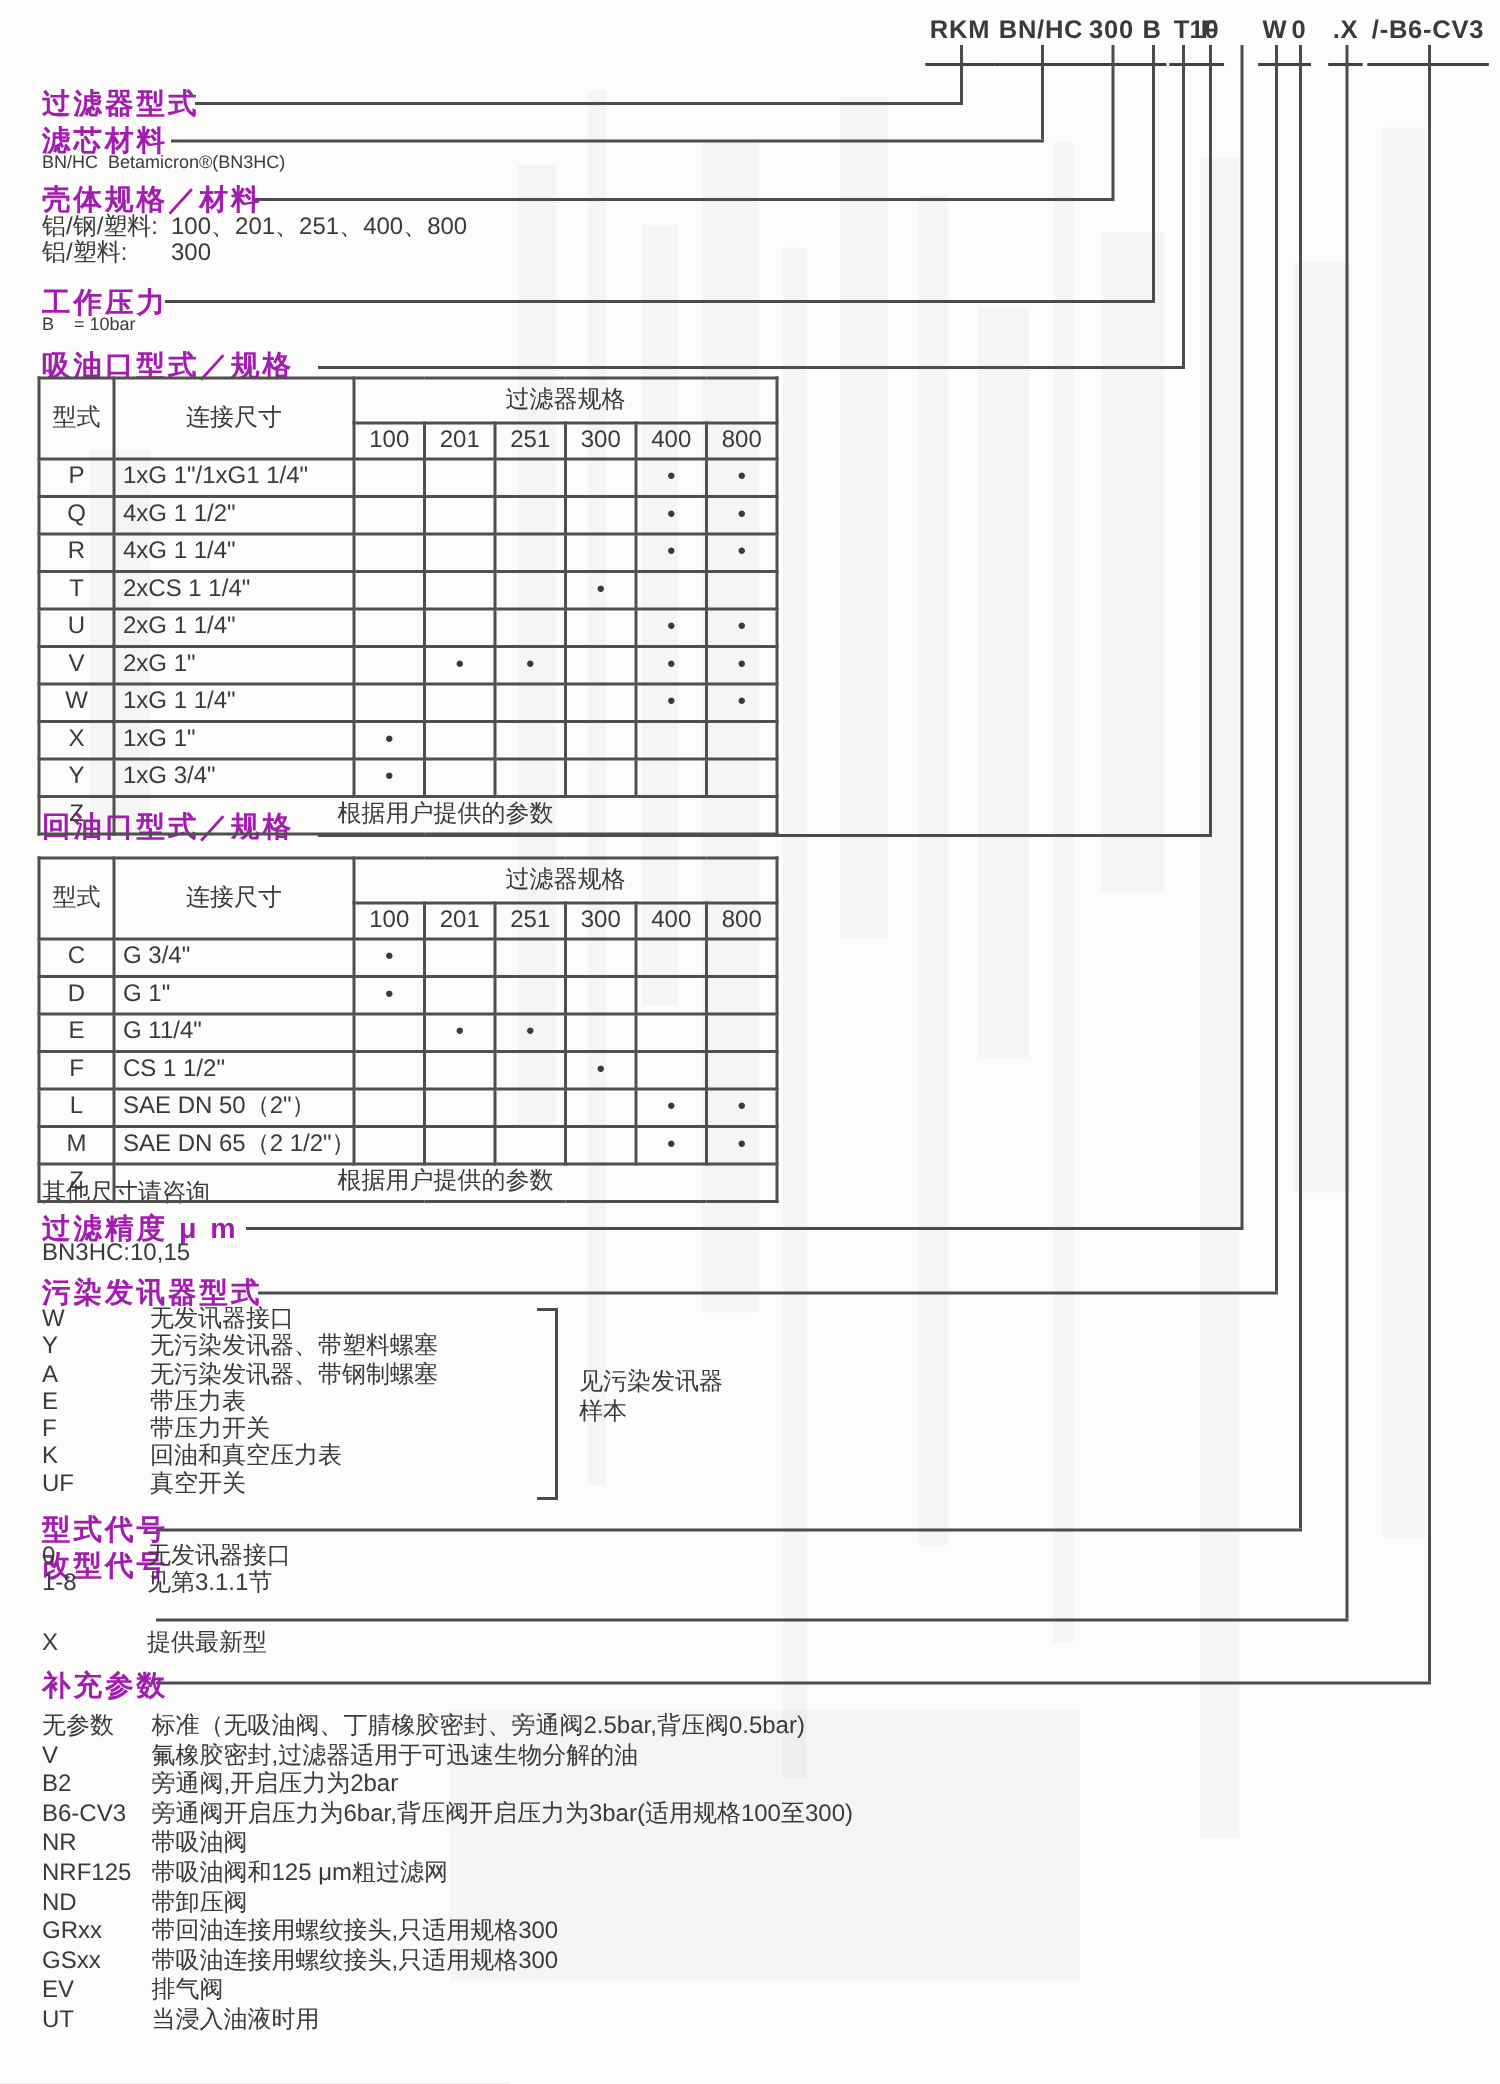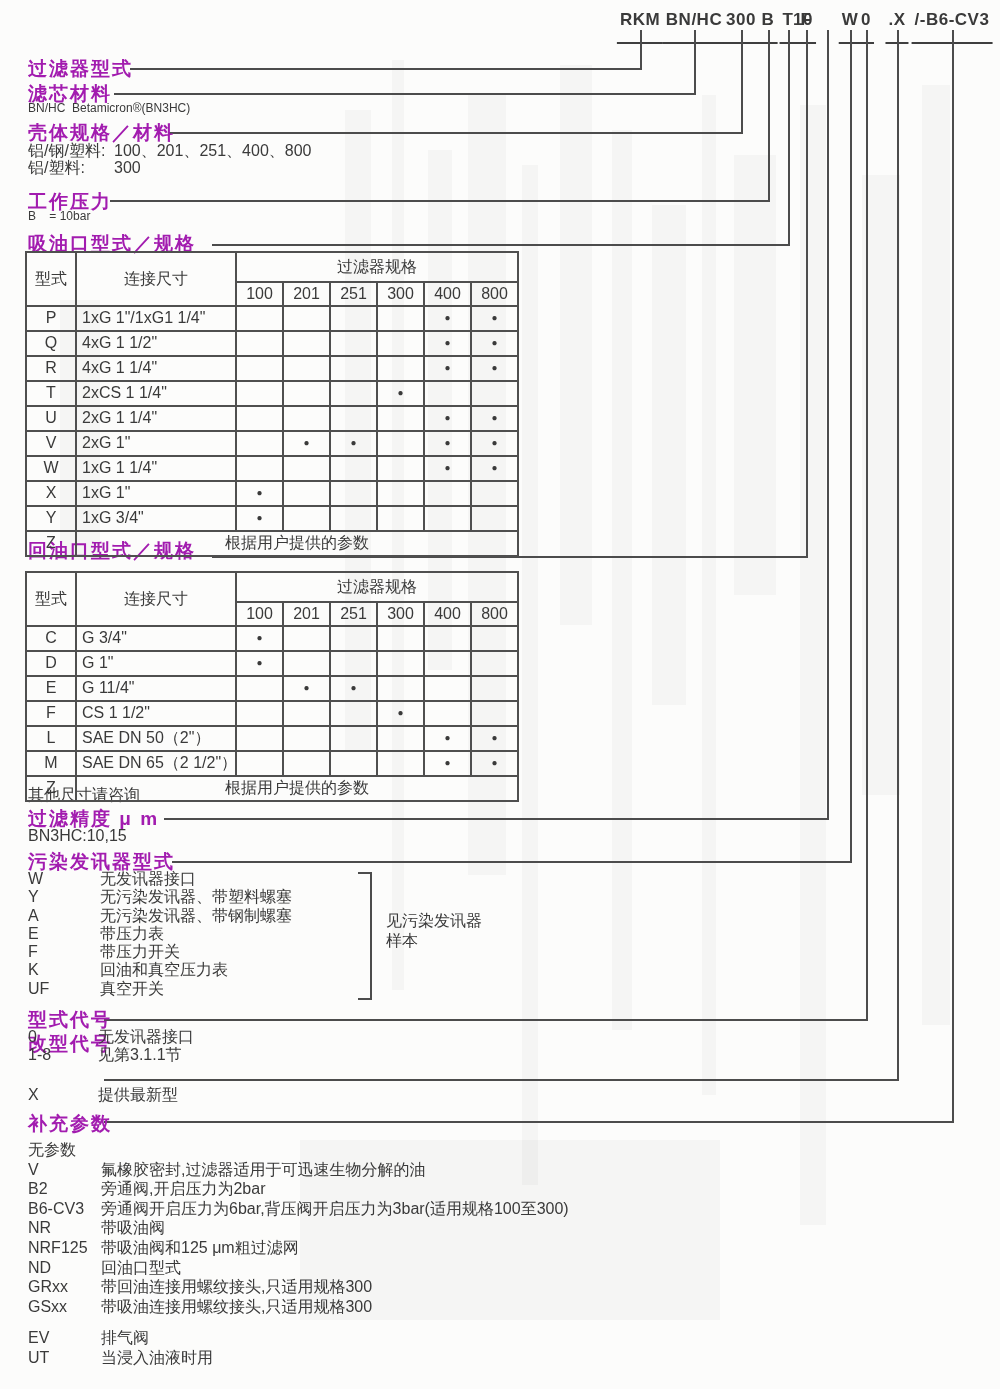--- a/index.html
+++ b/index.html
@@ -376,20 +376,21 @@
     </div>
   <div class="list" id="mod-code-list" style="top:1085px">
       <div class="row" style="height: 18px;">
         <span class="code" style="flex-basis: 70px;">X</span>
         <span class="desc">提供最新型</span>
       </div>
     </div>
   <div class="list" id="supplement-list" style="top:1140px">
       <div class="row" style="height: 19.6px;">
         <span class="code" style="flex-basis: 73px;">无参数</span>
+        <span class="desc">标准（无吸油阀、丁腈橡胶密封、旁通阀2.5bar,背压阀0.5bar)</span>
       </div>
       <div class="row" style="height: 19.6px;">
         <span class="code" style="flex-basis: 73px;">V</span>
         <span class="desc">氟橡胶密封,过滤器适用于可迅速生物分解的油</span>
       </div>
       <div class="row" style="height: 19.6px;">
         <span class="code" style="flex-basis: 73px;">B2</span>
         <span class="desc">旁通阀,开启压力为2bar</span>
       </div>
       <div class="row" style="height: 19.6px;">
@@ -399,31 +400,31 @@
       <div class="row" style="height: 19.6px;">
         <span class="code" style="flex-basis: 73px;">NR</span>
         <span class="desc">带吸油阀</span>
       </div>
       <div class="row" style="height: 19.6px;">
         <span class="code" style="flex-basis: 73px;">NRF125</span>
         <span class="desc">带吸油阀和125 μm粗过滤网</span>
       </div>
       <div class="row" style="height: 19.6px;">
         <span class="code" style="flex-basis: 73px;">ND</span>
-        <span class="desc">回油口型式</span>
+        <span class="desc">带卸压阀</span>
       </div>
       <div class="row" style="height: 19.6px;">
         <span class="code" style="flex-basis: 73px;">GRxx</span>
         <span class="desc">带回油连接用螺纹接头,只适用规格300</span>
       </div>
       <div class="row" style="height: 19.6px;">
         <span class="code" style="flex-basis: 73px;">GSxx</span>
         <span class="desc">带吸油连接用螺纹接头,只适用规格300</span>
       </div>
-      <div class="row" style="height: 19.6px; margin-top: 12px;">
+      <div class="row" style="height: 19.6px;">
         <span class="code" style="flex-basis: 73px;">EV</span>
         <span class="desc">排气阀</span>
       </div>
       <div class="row" style="height: 19.6px;">
         <span class="code" style="flex-basis: 73px;">UT</span>
         <span class="desc">当浸入油液时用</span>
       </div>
     </div>
 
 </div>

